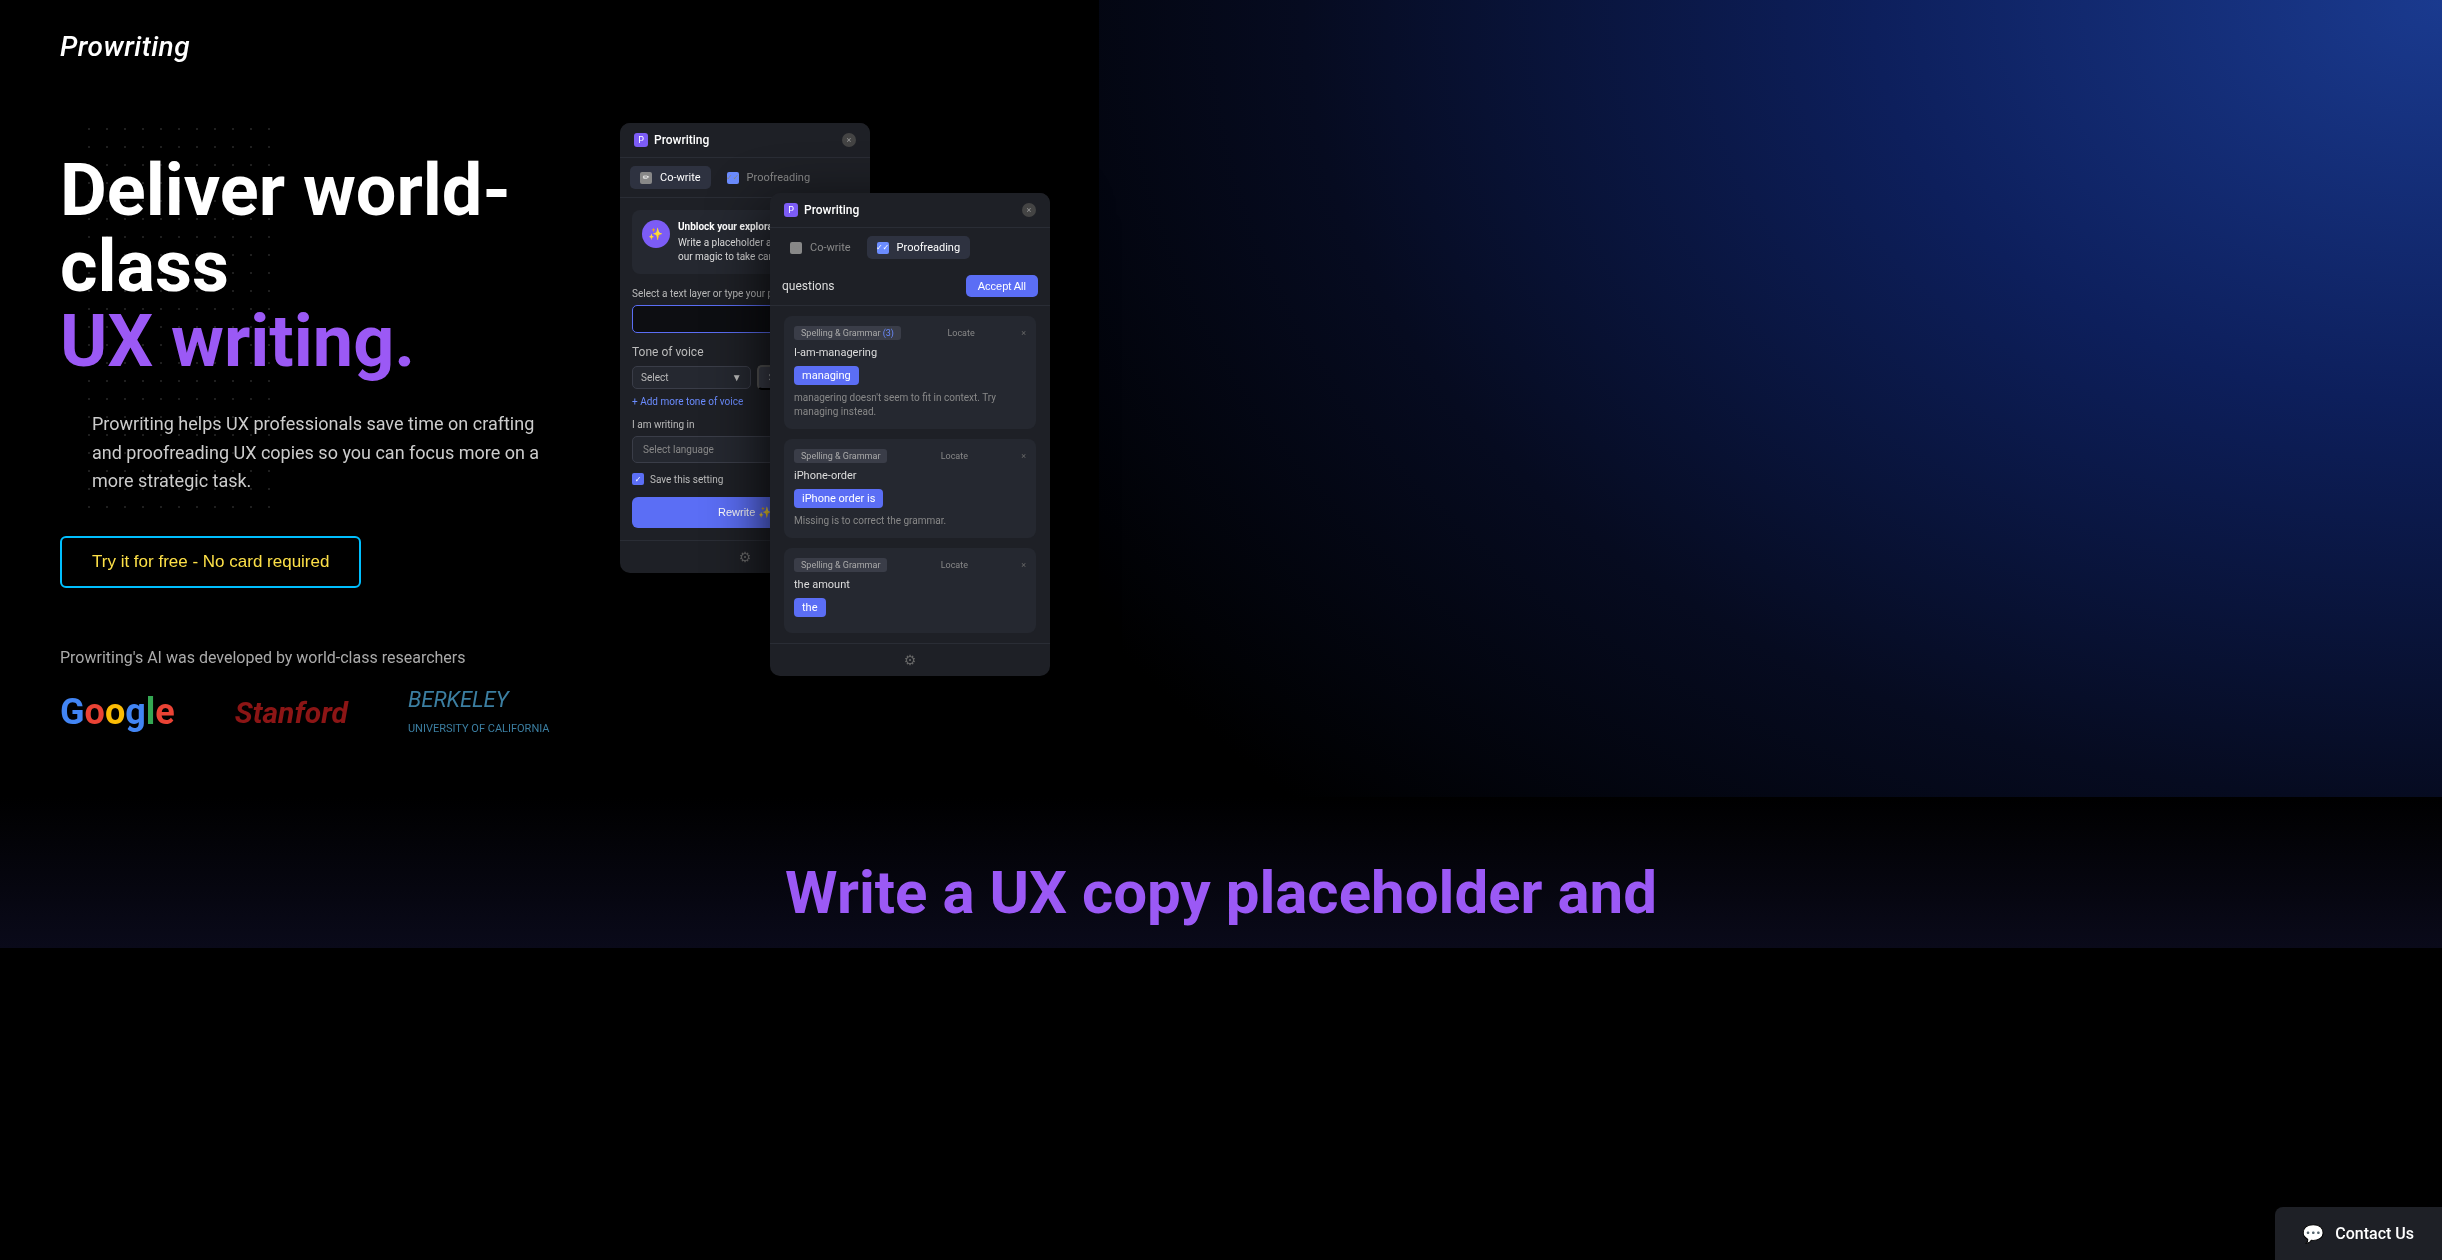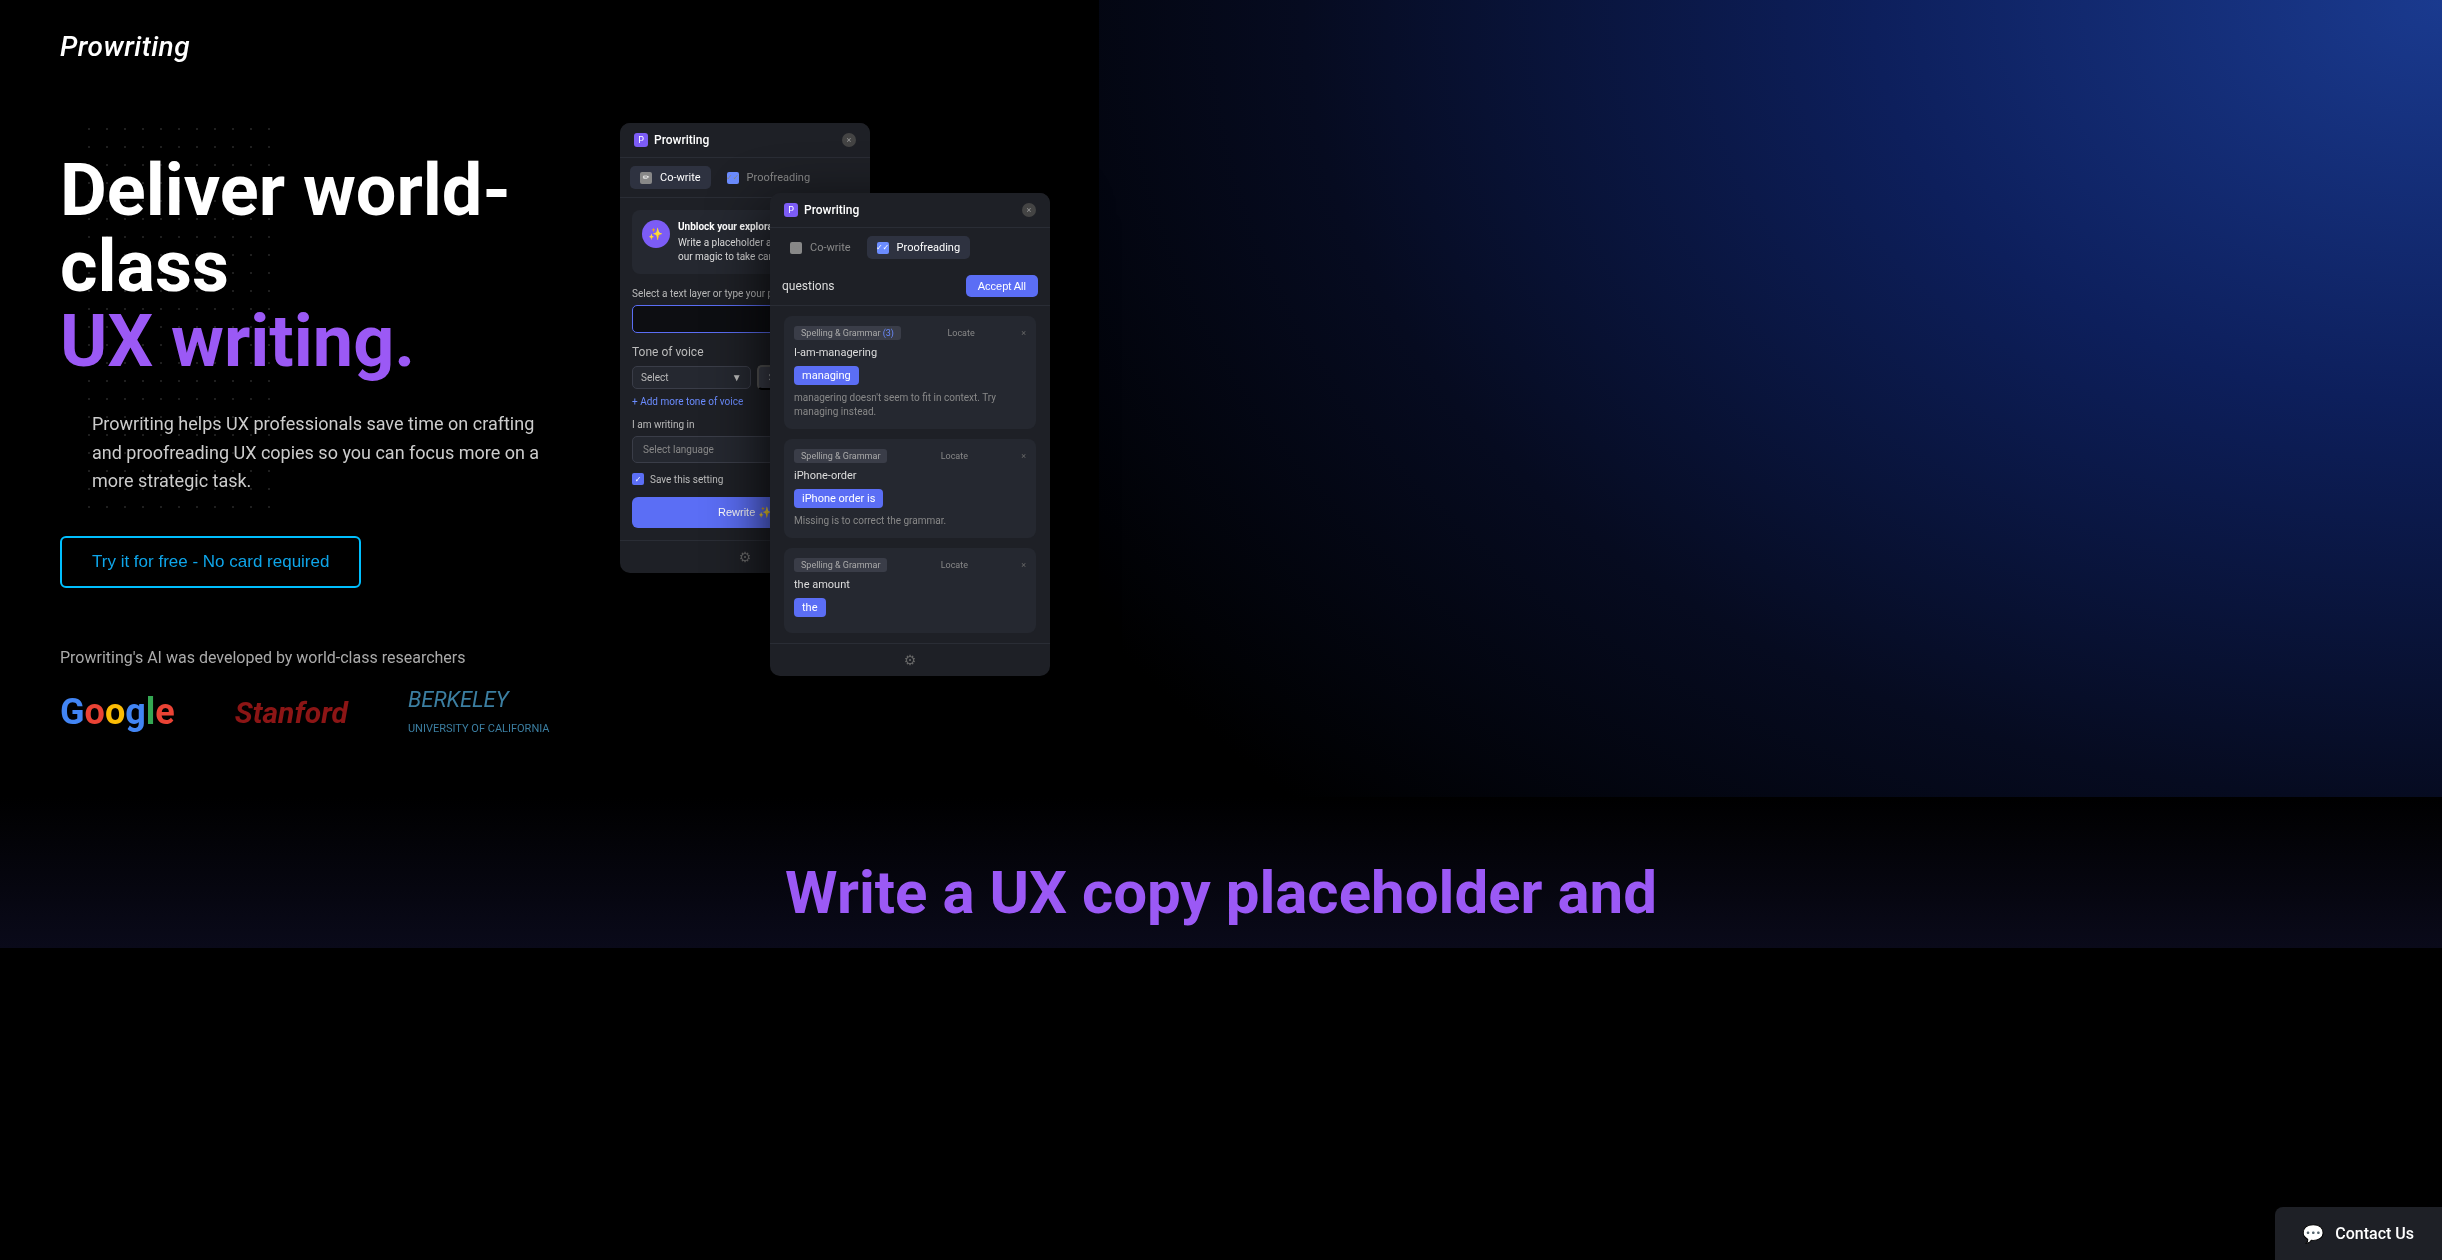--- a/index.html
+++ b/index.html
@@ -100,21 +100,21 @@
       line-height: 1.6;
       margin-bottom: 40px;
       max-width: 480px;
       margin-left: 32px;
     }
 
     .cta-button {
       display: inline-block;
       background: transparent;
       border: 2px solid #00bfff;
-      color: #0ea5e9;
+      color: #fde047;
       padding: 14px 30px;
       font-size: 17px;
       border-radius: 6px;
       cursor: pointer;
       font-weight: 500;
     }
 
     .researchers-section {
       margin-top: 60px;
     }

